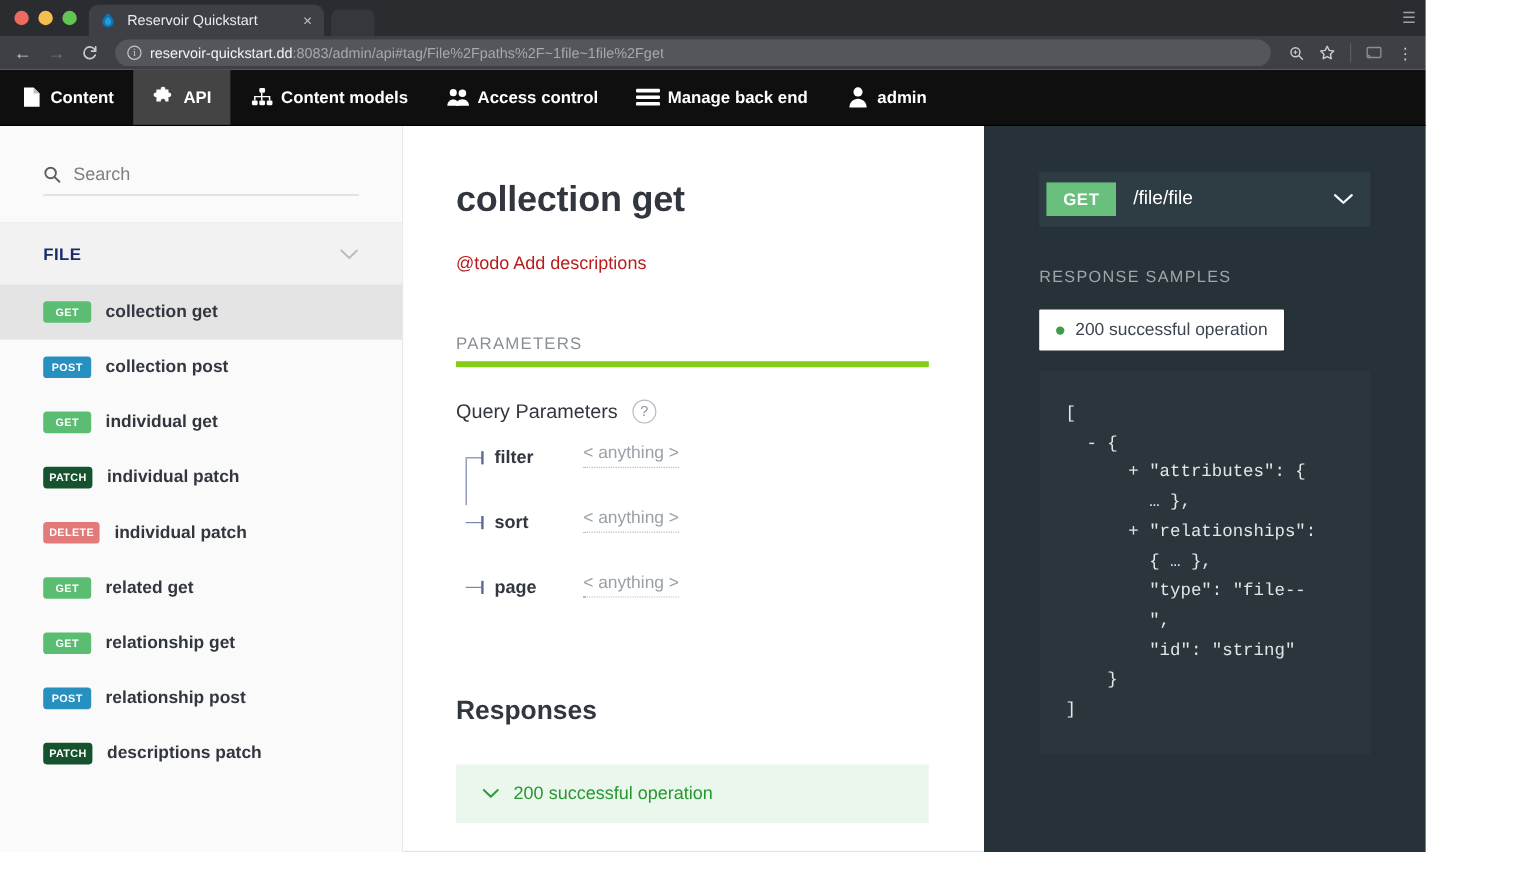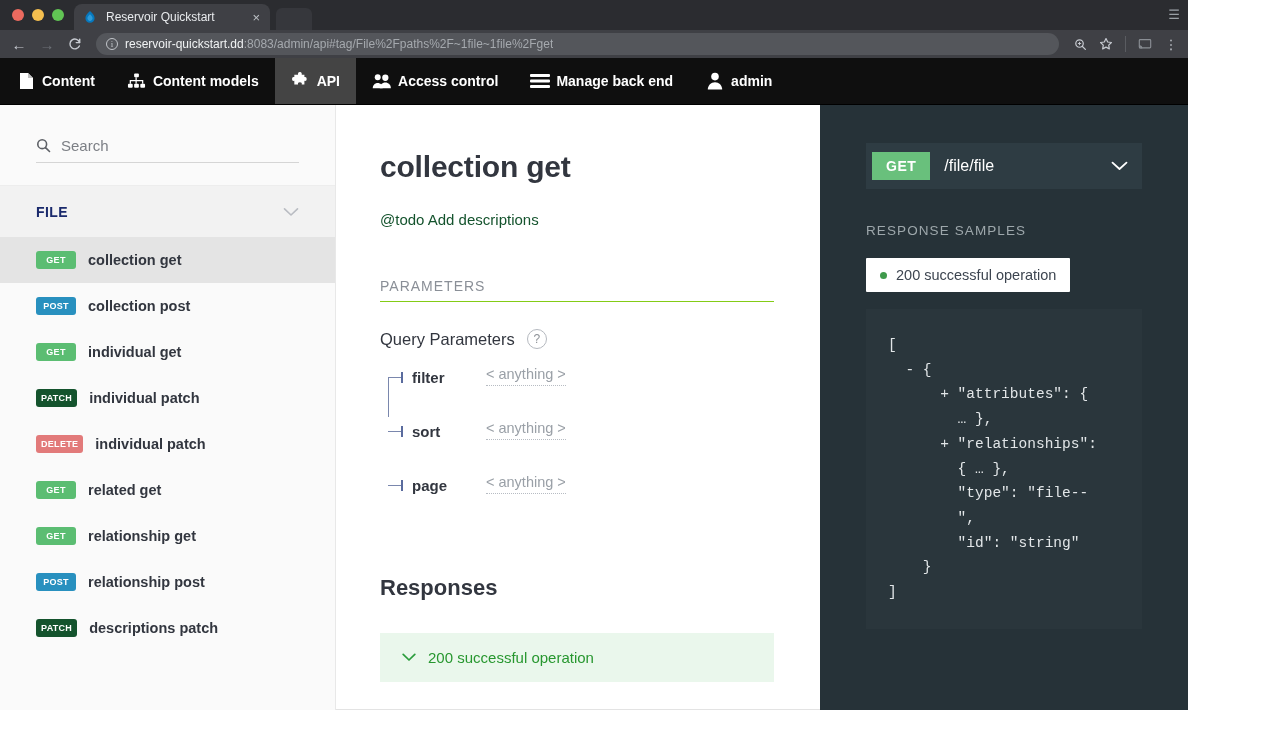--- a/index.html
+++ b/index.html
@@ -158,27 +158,27 @@
 
   
   .center {
     flex: 1; min-width: 0;
     padding: 45px 46px 0 44px;
     background: #ffffff;
     overflow: hidden;
     position: relative;
   }
   .page-title { font-size: 30px; font-weight: bold; color: #32363f; letter-spacing: -.2px; }
-  .page-desc { margin-top: 27px; font-size: 15px; color: #14532d; }
+  .page-desc { margin-top: 27px; font-size: 15px; color: #b91c1c; }
 
   .section-head {
     margin-top: 50px;
     font-size: 14px; letter-spacing: 1px; color: #8a8f97;
     padding-bottom: 7px;
-    border-bottom: 1px solid #84cc16;
+    border-bottom: 5px solid #84cc16;
   }
 
   .params-title {
     margin-top: 27px;
     display: flex; align-items: center; gap: 12px;
     font-size: 16.5px; color: #32363f;
   }
   .qmark {
     width: 20px; height: 20px; border-radius: 50%;
     border: 1px solid #b5b9bf; color: #8d9197;
@@ -350,40 +350,40 @@
     <div class="admin-item">
       <span class="admin-icon">
         <svg width="15" height="18" viewBox="0 0 15 18">
           <path d="M1 1h8l5 5v11H1z" fill="#fff"></path>
           <path d="M9 1v5h5" fill="#bfbfbf"></path>
         </svg>
       </span>
       <span>Content</span>
     </div>
 
+    <div class="admin-item active">
+      <span class="admin-icon">
+        <svg width="19" height="18" viewBox="0 0 20 18" fill="#fff">
+          <path d="M7.4 1.2a2 2 0 013.9 0v1.1h2.8v2.6a2 2 0 110 3.9v3.9H11.3a2 2 0 10-3.9 0H3.5V8.8a2 2 0 110-3.9V2.3h3.9z"></path>
+        </svg>
+      </span>
+      <span>API</span>
+    </div>
+
     <div class="admin-item">
       <span class="admin-icon">
         <svg width="19" height="18" viewBox="0 0 20 18" fill="#fff">
           <rect x="7.5" y="1" width="5" height="4" rx="1"></rect>
           <rect x="1" y="12" width="5" height="4" rx="1"></rect>
           <rect x="7.5" y="12" width="5" height="4" rx="1"></rect>
           <rect x="14" y="12" width="5" height="4" rx="1"></rect>
           <path d="M9.6 5v3.5M3.5 12V8.5h13V12M9.6 8.5V12" stroke="#fff" stroke-width="1.3" fill="none"></path>
         </svg>
       </span>
       <span>Content models</span>
-    </div>
-
-    <div class="admin-item active">
-      <span class="admin-icon">
-        <svg width="19" height="18" viewBox="0 0 20 18" fill="#fff">
-          <path d="M7.4 1.2a2 2 0 013.9 0v1.1h2.8v2.6a2 2 0 110 3.9v3.9H11.3a2 2 0 10-3.9 0H3.5V8.8a2 2 0 110-3.9V2.3h3.9z"></path>
-        </svg>
-      </span>
-      <span>API</span>
     </div>
 
     <div class="admin-item">
       <span class="admin-icon">
         <svg width="20" height="18" viewBox="0 0 21 18" fill="#fff">
           <circle cx="6" cy="5" r="3.1"></circle>
             <path d="M.8 16.5c0-3.1 2.3-5.4 5.2-5.4s5.2 2.3 5.2 5.4z"></path>
           <circle cx="14" cy="5.6" r="3.3"></circle>
             <path d="M8.2 16.5c0-3.3 2.5-5.8 5.8-5.8s5.8 2.5 5.8 5.8z"></path>
         </svg>

